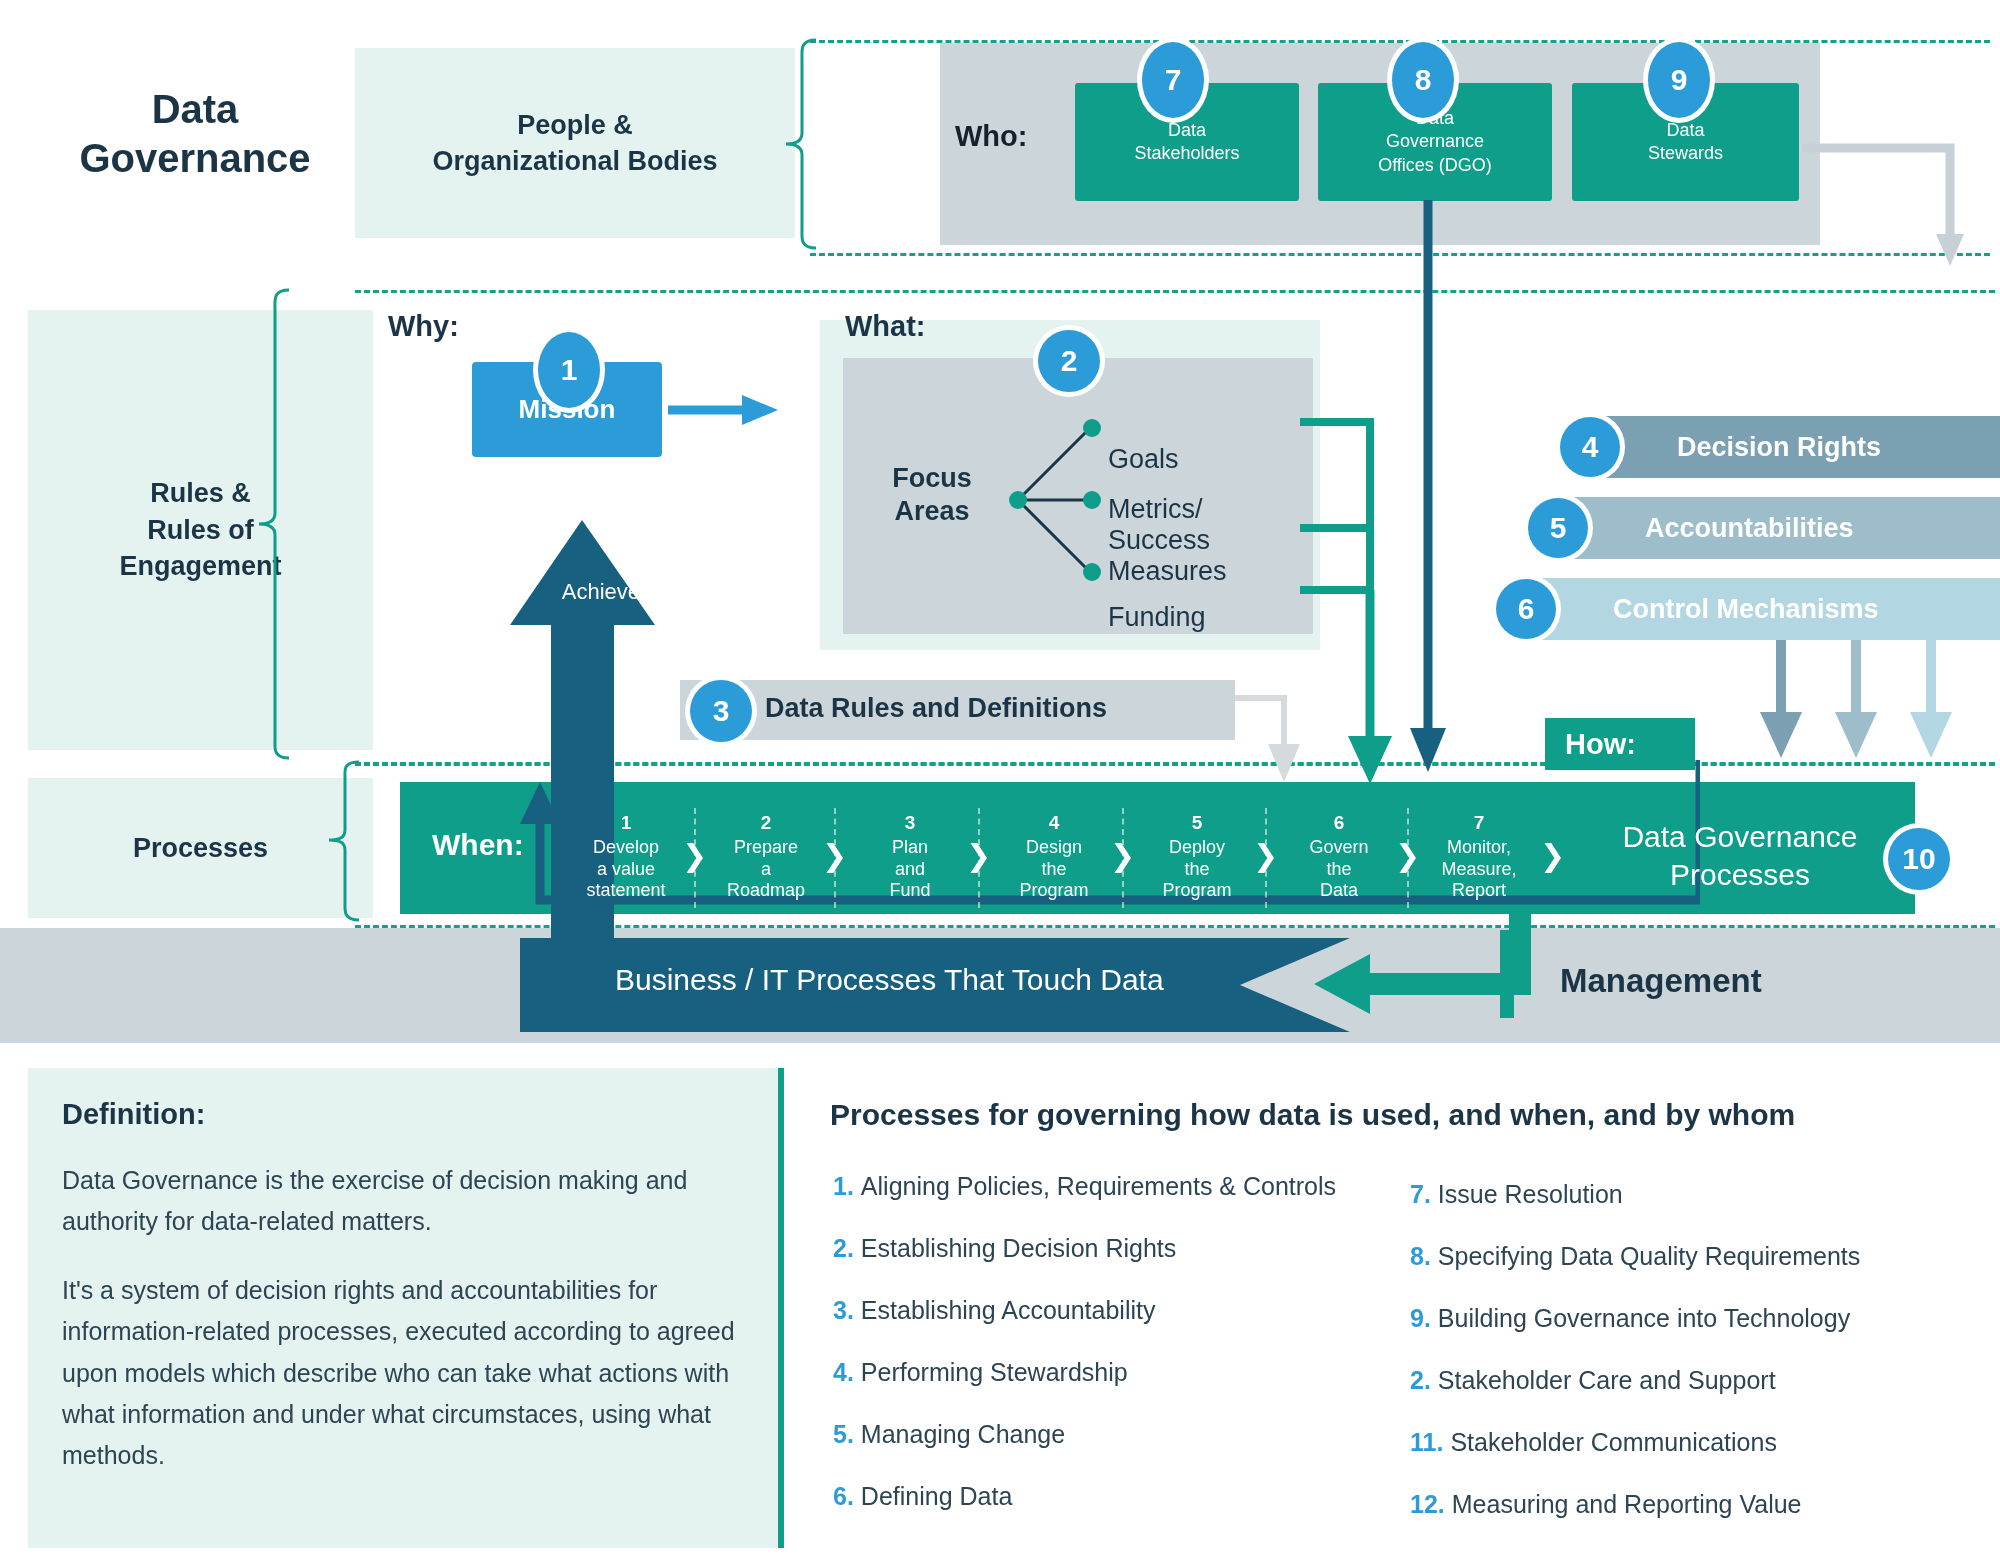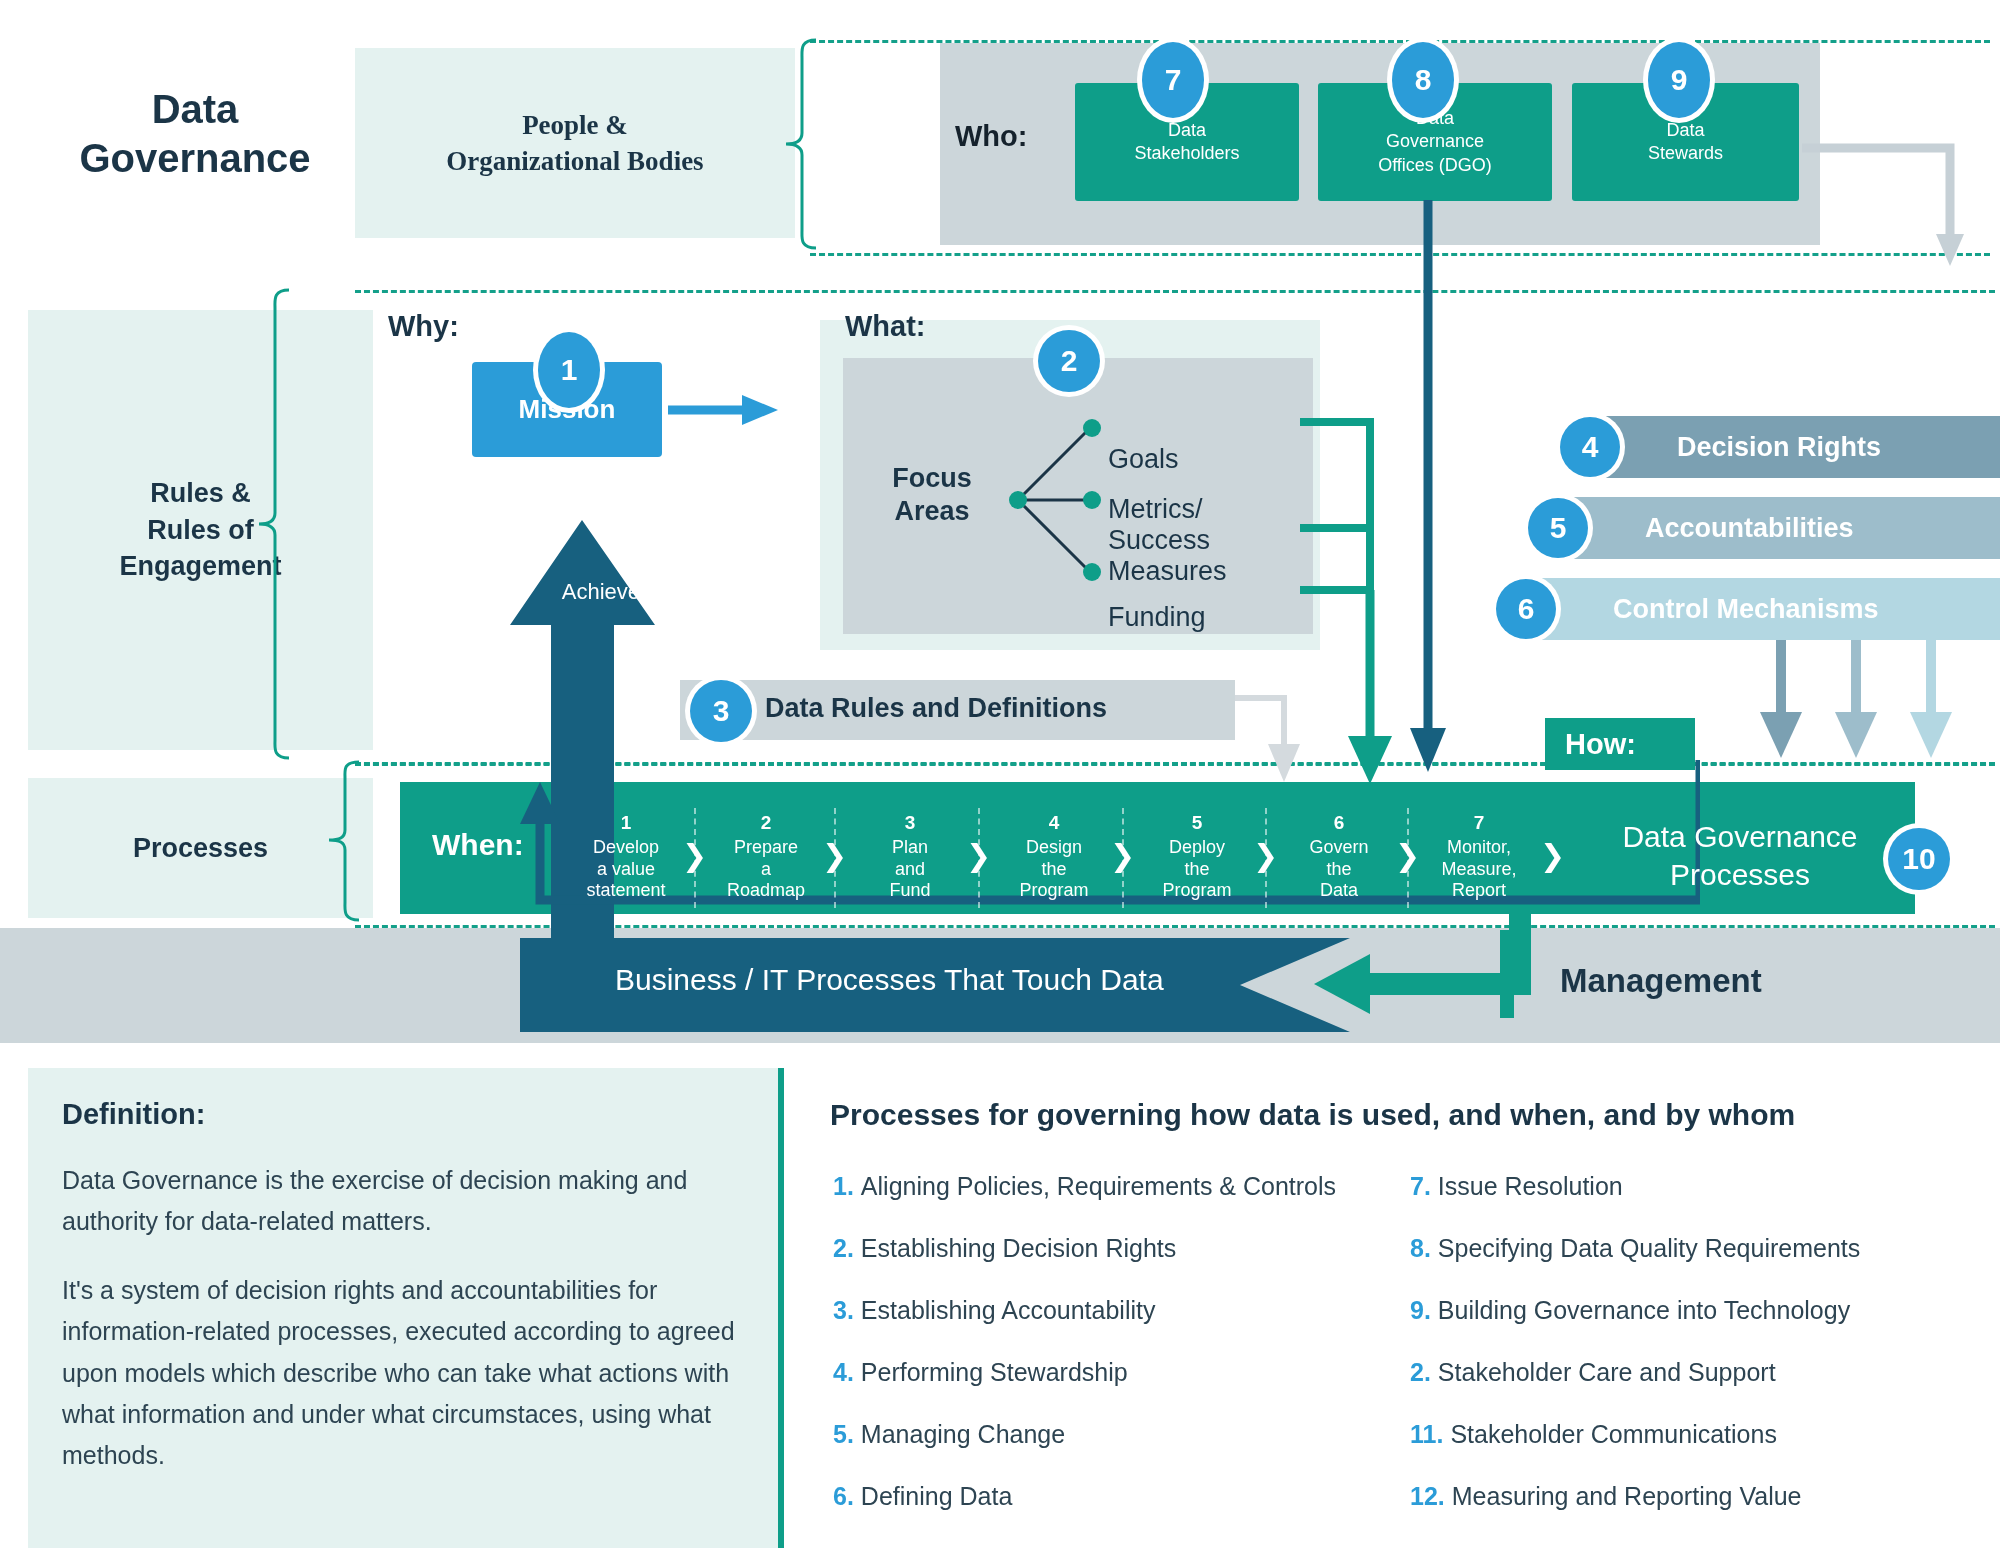--- a/index.html
+++ b/index.html
@@ -30,21 +30,21 @@
   .whobox{
     position:absolute;top:83px;height:118px;background:#0e9e89;color:#fff;
     border-radius:3px;font-size:18px;line-height:1.28;z-index:20;
     display:flex;align-items:center;justify-content:center;text-align:center;padding:0 6px;
   }
   #whobox-0{left:1075px;width:212px;}
   #whobox-1{left:1318px;width:222px;}
   #whobox-2{left:1572px;width:215px;}
 
   
-  #cat-people{left:355px;top:48px;width:440px;height:190px;font-family:Liberation Serif, serif;}
+  #cat-people{left:355px;top:48px;width:440px;height:190px;}
   #cat-people .t{font-size:27px;font-weight:700;line-height:1.35;}
   #cat-rules{left:28px;top:310px;width:345px;height:440px;}
   #cat-rules .t{font-size:27px;font-weight:700;line-height:1.35;}
   #cat-proc{left:28px;top:778px;width:345px;height:140px;}
   #cat-proc .t{font-size:27px;font-weight:700;}
   #dg-title{left:70px;top:85px;width:250px;font-size:40px;font-weight:700;line-height:1.22;text-align:center;}
 
   
   #rules-dash{
     left:355px;top:290px;width:1640px;height:470px;
@@ -105,21 +105,21 @@
   #defn-card{left:28px;top:1068px;width:750px;height:480px;background:#e4f2f0;}
   #defn-rule{left:778px;top:1068px;width:6px;height:480px;background:#0e9e89;}
   #defn-title{left:62px;top:1098px;font-size:29px;font-weight:700;}
   #defn-p1{left:62px;top:1160px;width:690px;font-size:25px;line-height:1.65;color:#2d4452;}
   #defn-p2{left:62px;top:1270px;width:690px;font-size:25px;line-height:1.65;color:#2d4452;}
 
   #plist-title{left:830px;top:1098px;font-size:30px;font-weight:700;}
   .pitem{position:absolute;font-size:25px;color:#2d4452;white-space:nowrap;}
   .pitem b{color:#2b9cd8;font-weight:700;margin-right:7px;}
   .col-a{left:833px;}
-  .col-b{left:1410px;}
+  .col-b{left:1410px;margin-top:8px;}
 </style>
 </head>
 <body>
 
 <div class="abs" id="mgmt-band"></div>
 <div class="abs" id="who-dashbox"></div>
 <div class="abs" id="rules-dash"></div>
 <div class="abs" id="proc-dash"></div>
 
 <div class="abs" id="dg-title">Data Governance</div>

